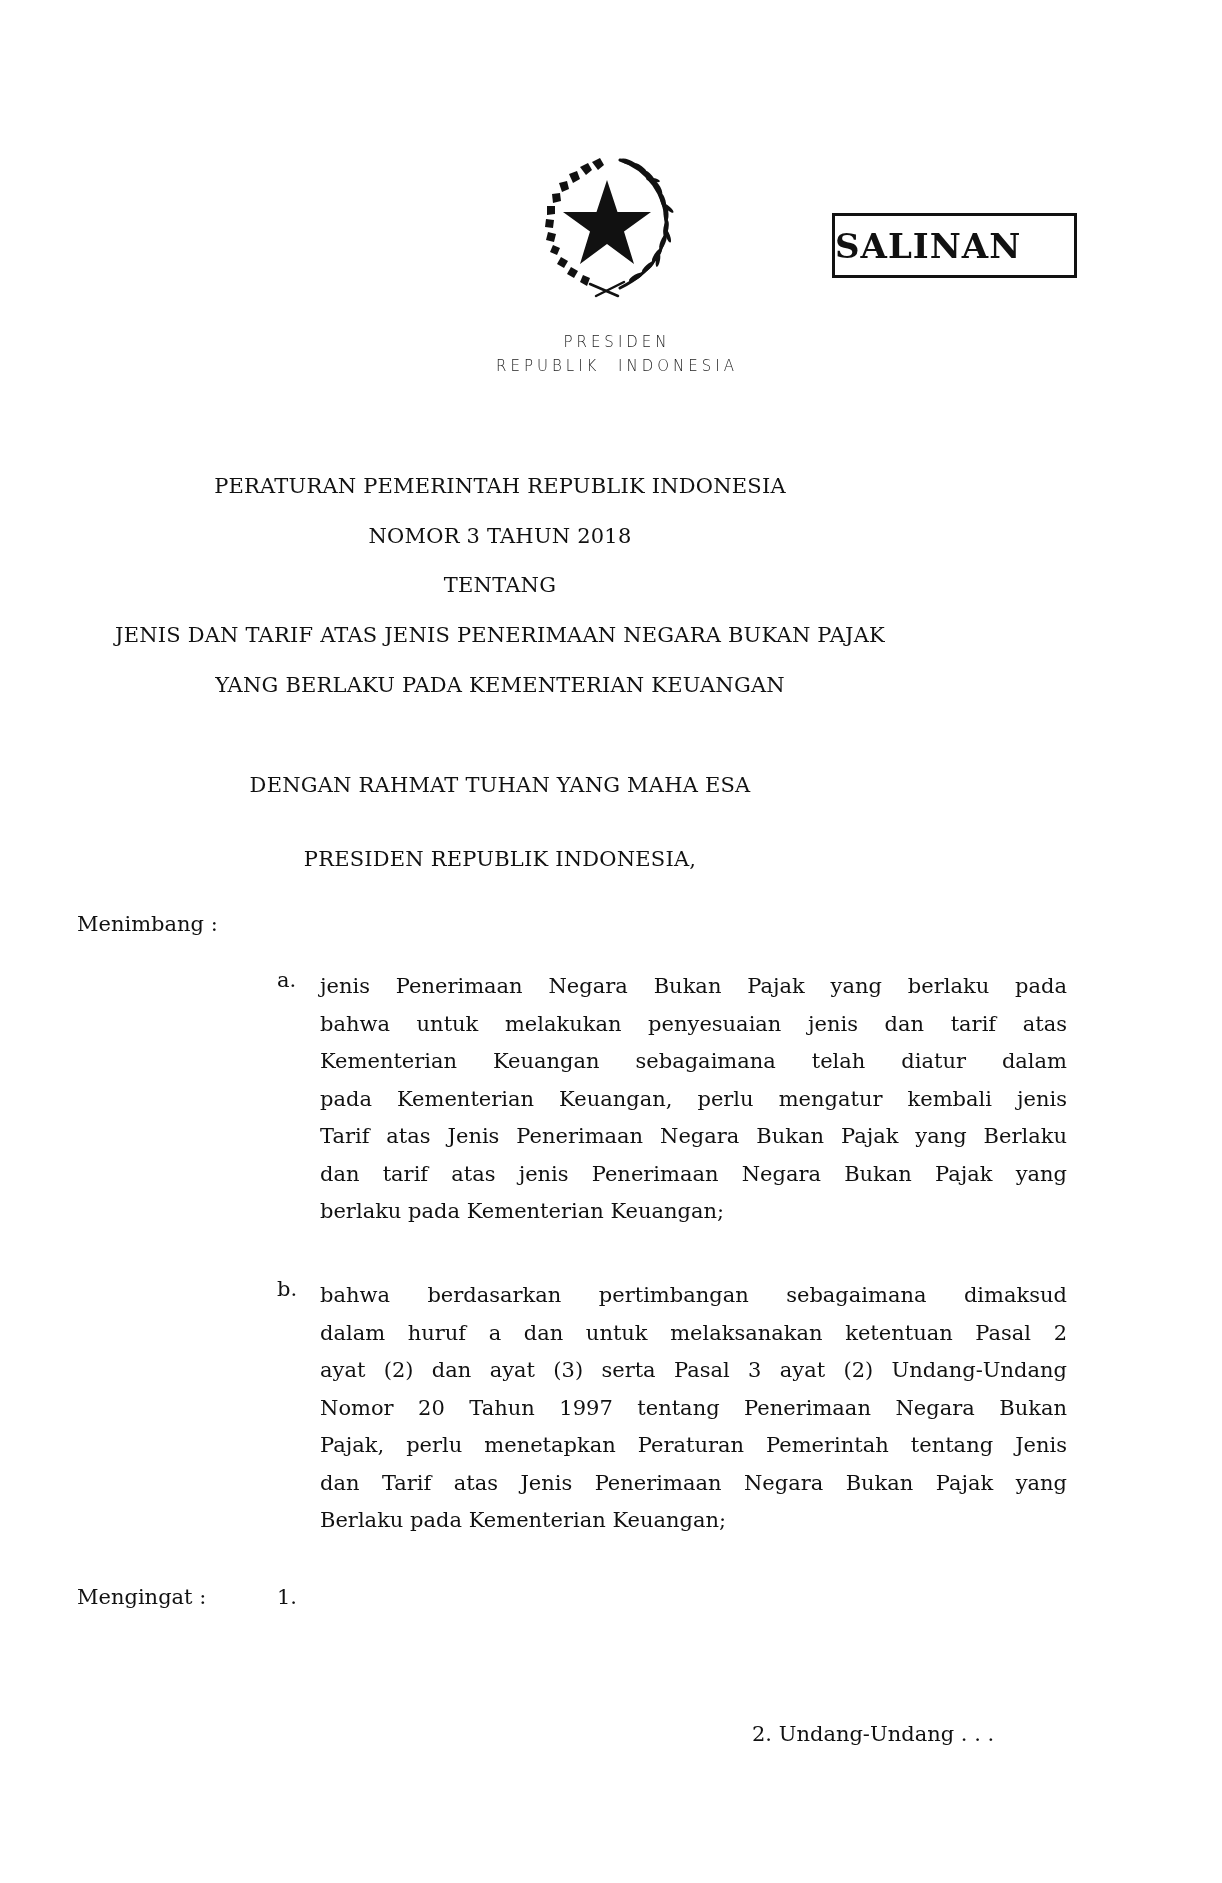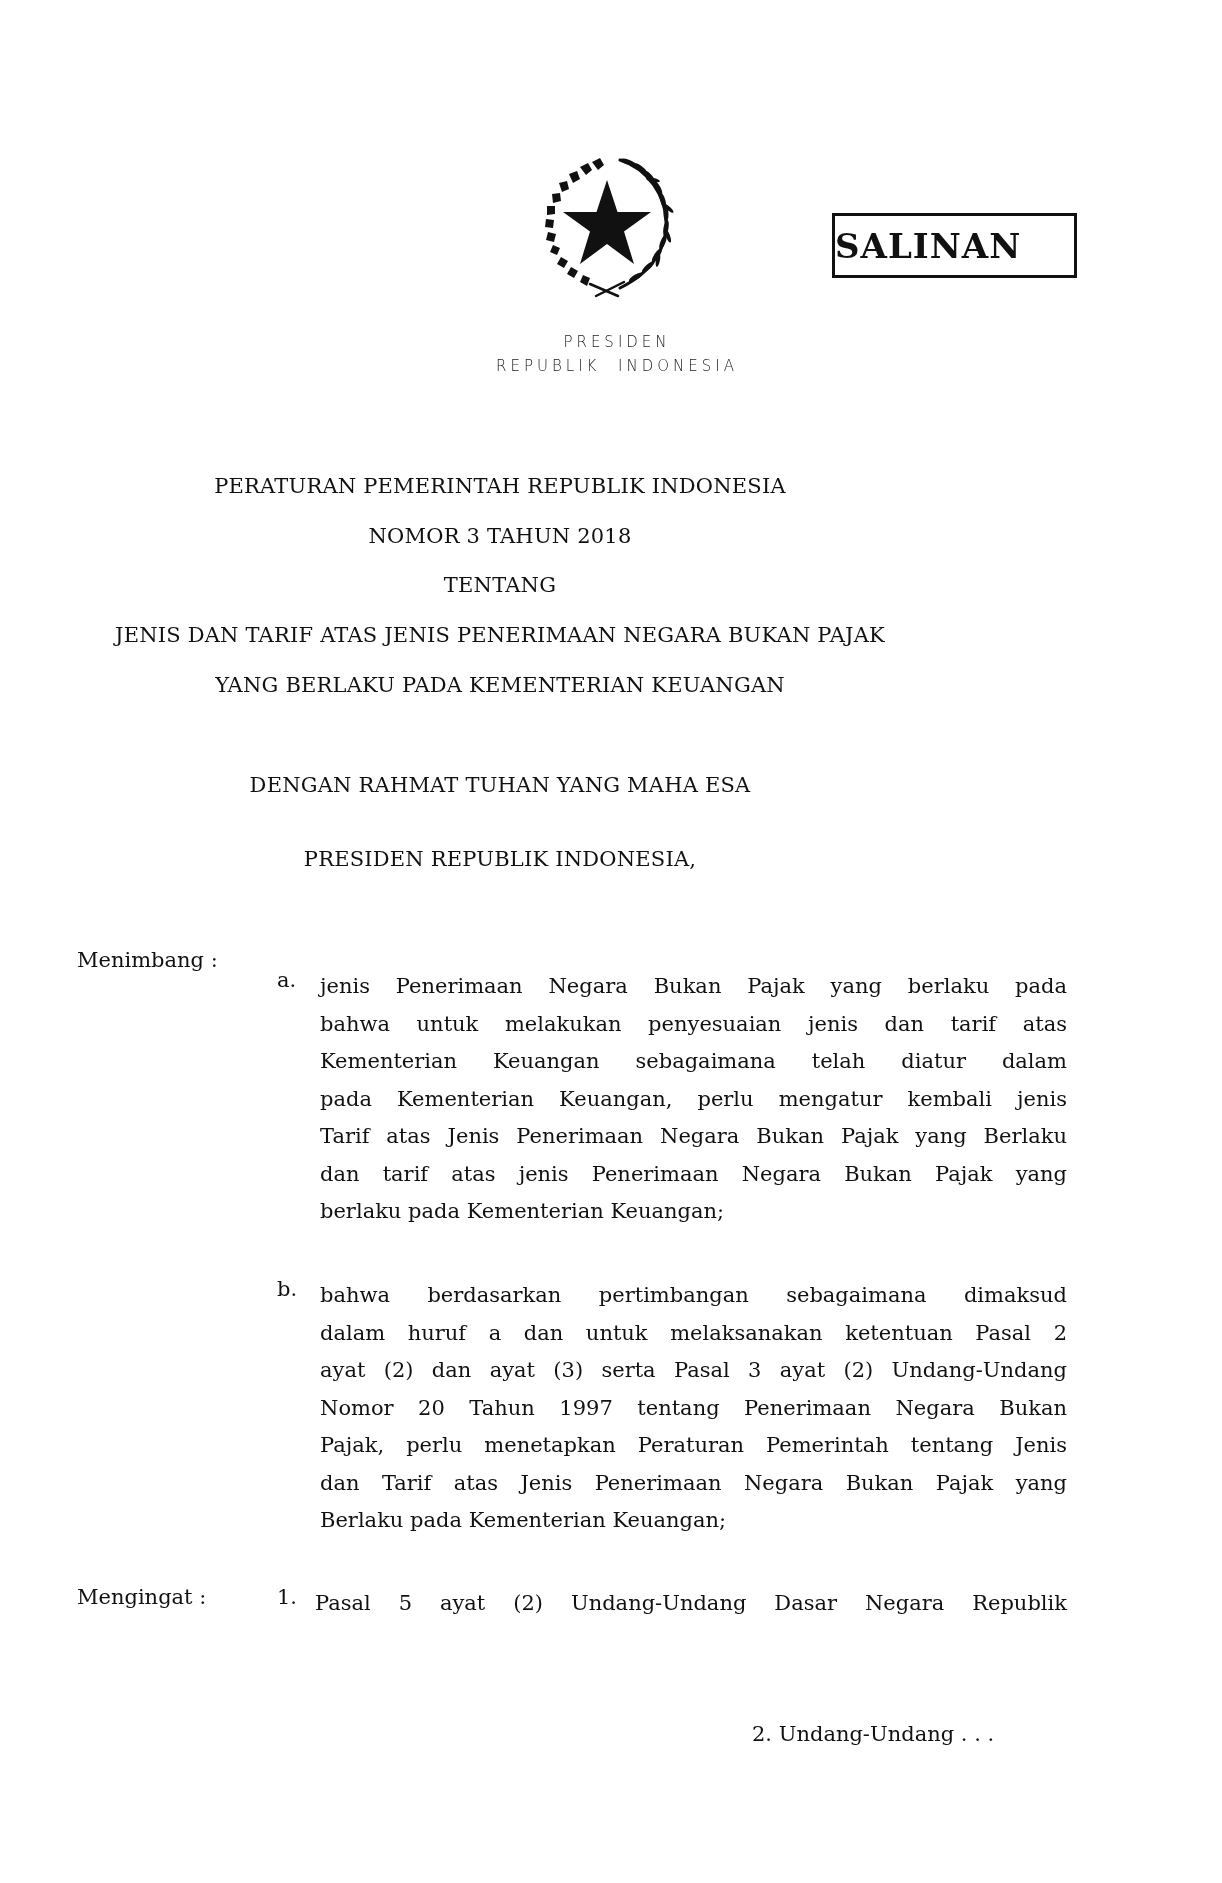--- a/index.html
+++ b/index.html
@@ -103,21 +103,21 @@
       display: block;
       text-align: justify;
       text-align-last: justify;
       white-space: nowrap;
       height: 37.5px;
     }
     .item-text .ln.last {
       text-align-last: left;
     }
 
-    .menimbang-label { top: 948px; }
+    .menimbang-label { top: 912px; }
     .a-marker { top: 968px; }
     .a-text { top: 968px; }
 
     .b-marker { top: 1277px; }
     .b-text { top: 1277px; }
 
     .mengingat-label { top: 1585px; }
     .m1-marker { top: 1585px; }
     .m1-text { top: 1585px; left: 315px; width: 752px; }
 
@@ -216,16 +216,15 @@
   <span class="ln">ayat (2) dan ayat (3) serta Pasal 3 ayat (2) Undang-Undang</span>
   <span class="ln">Nomor 20 Tahun 1997 tentang Penerimaan Negara Bukan</span>
   <span class="ln">Pajak, perlu menetapkan Peraturan Pemerintah tentang Jenis</span>
   <span class="ln">dan Tarif atas Jenis Penerimaan Negara Bukan Pajak yang</span>
   <span class="ln last">Berlaku pada Kementerian Keuangan;</span>
 </div>
 
 <div class="abs section-label mengingat-label">Mengingat :</div>
 <div class="abs item-marker m1-marker">1.</div>
 <div class="abs item-text m1-text">
-  <span class="ln">Pasal 5 ayat (2) Undang-Undang Dasar Negara Republik</span>
 </div>
 
 <div class="abs footer-next">2. Undang-Undang . . .</div>
 
 </body></html>

